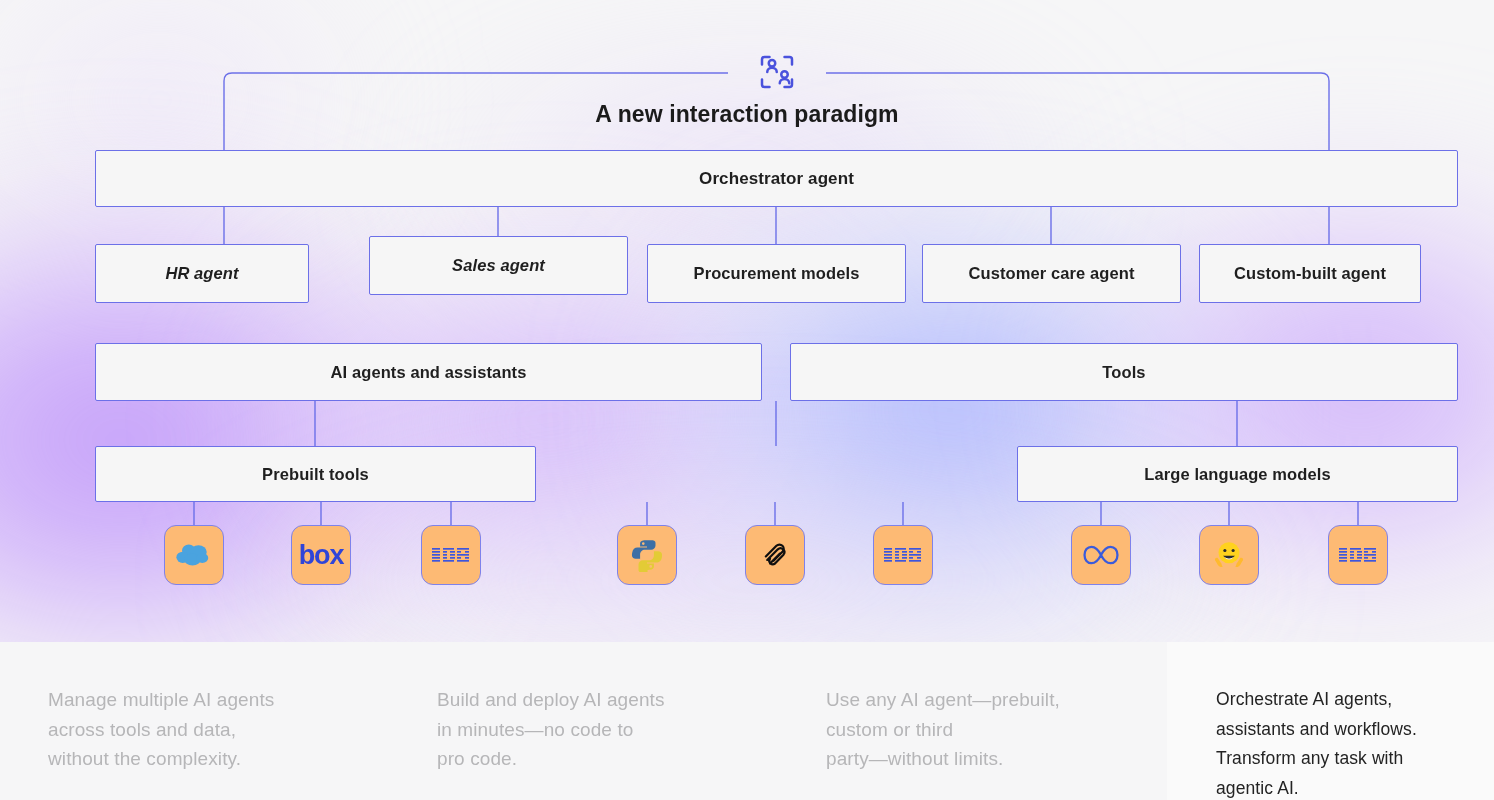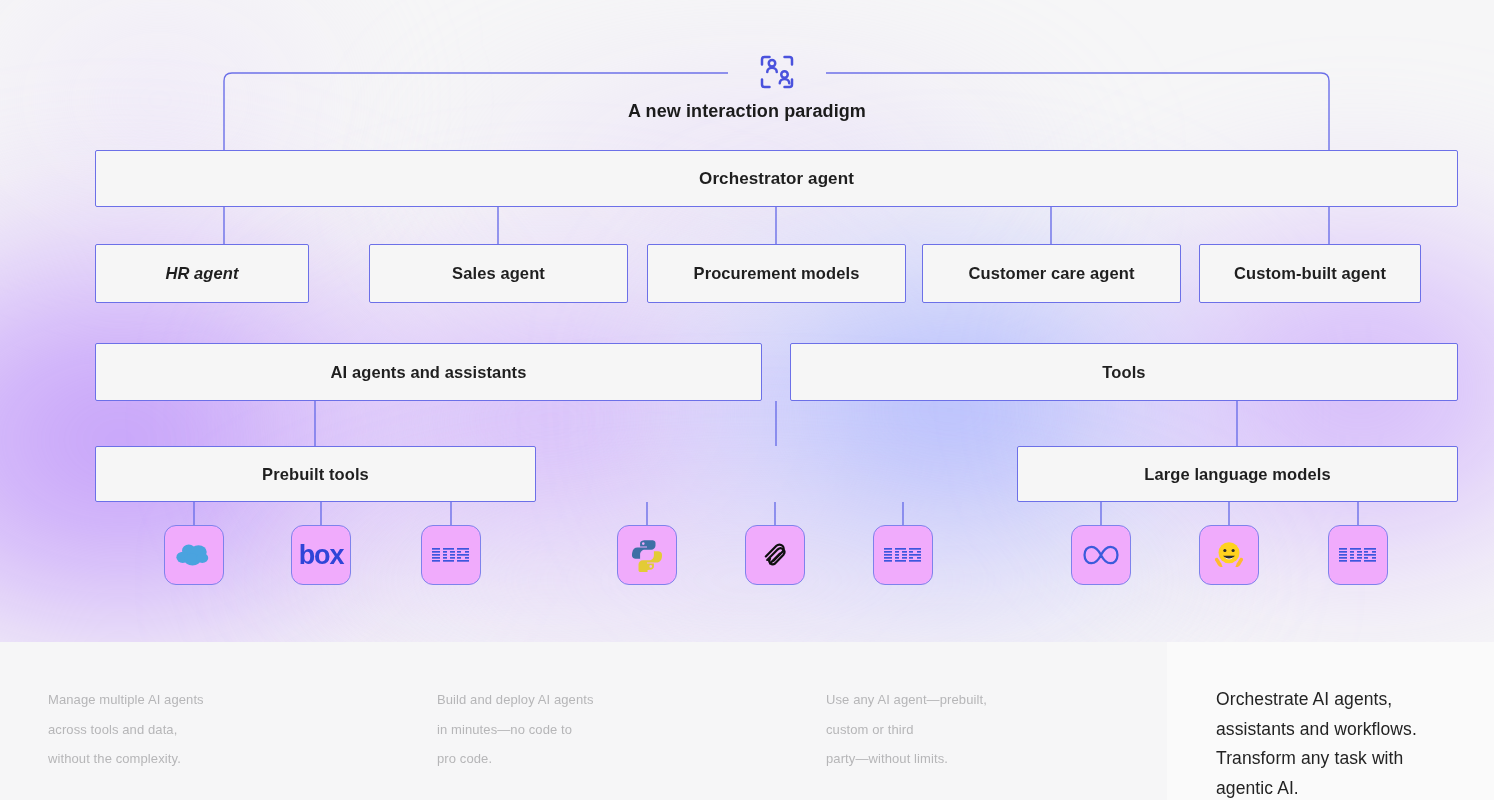--- a/index.html
+++ b/index.html
@@ -46,33 +46,33 @@
     color: #1f1f1f;
     font-weight: 700;
     font-size: 16.5px;
     letter-spacing: .1px;
   }
   .node.big { font-size: 17px; }
 
   #paradigm-icon { position: absolute; left: 757px; top: 52px; width: 40px; height: 40px; }
   #paradigm-label {
     position: absolute; left: 0; top: 101px; width: 1494px; text-align: center;
-    font-size: 18px; font-weight: 700; color: #1b1b1b; letter-spacing: .1px;
+    font-size: 23px; font-weight: 700; color: #1b1b1b; letter-spacing: .1px;
   }
 
   
   .logo-tile {
     position: absolute; width: 60px; height: 60px;
-    background: #f0abfc; border: 1.3px solid #7e82ec; border-radius: 12px;
+    background: #fdba74; border: 1.3px solid #7e82ec; border-radius: 12px;
     display: flex; align-items: center; justify-content: center;
   }
 
   
   .copy {
-    position: absolute; font-size: 13px; line-height: 29.5px;
+    position: absolute; font-size: 19px; line-height: 29.5px;
     color: #b6b6b8; white-space: pre-line; letter-spacing: .1px;
   }
   #copy-4-panel {
     position: absolute; left: 1167px; top: 642px; width: 327px; height: 158px;
     background: #fafafa;
   }
   #copy-4 {
     position: absolute; left: 1216px; top: 685px; width: 280px;
     font-size: 17.5px; line-height: 29.5px; color: #232323;
     white-space: pre-line; letter-spacing: .1px;
@@ -138,21 +138,21 @@
   </svg>
   <div id="paradigm-label">A new interaction paradigm</div>
 
   <div class="node big" style="left:95px; top:150px; width:1363px; height:57px;">
     <span>Orchestrator agent</span>
   </div>
 
   <div class="node" style="left:95px; top:244px; width:214px; height:59px;font-style:italic;">
     <span>HR agent</span>
   </div>
-  <div class="node" style="left:369px; top:244px; width:259px; height:59px;">
+  <div class="node" style="left:369px; top:236px; width:259px; height:59px;font-style:italic;">
     <span>Sales agent</span>
   </div>
   <div class="node" style="left:647px; top:244px; width:259px; height:59px;">
     <span>Procurement models</span>
   </div>
   <div class="node" style="left:922px; top:244px; width:259px; height:59px;justify-content:center;">
     <span>Customer care agent</span>
   </div>
   <div class="node" style="left:1199px; top:244px; width:222px; height:59px;">
     <span>Custom-built agent</span>

